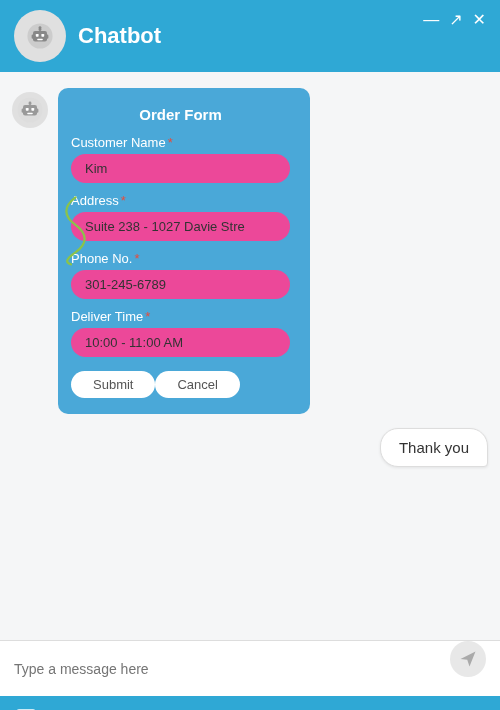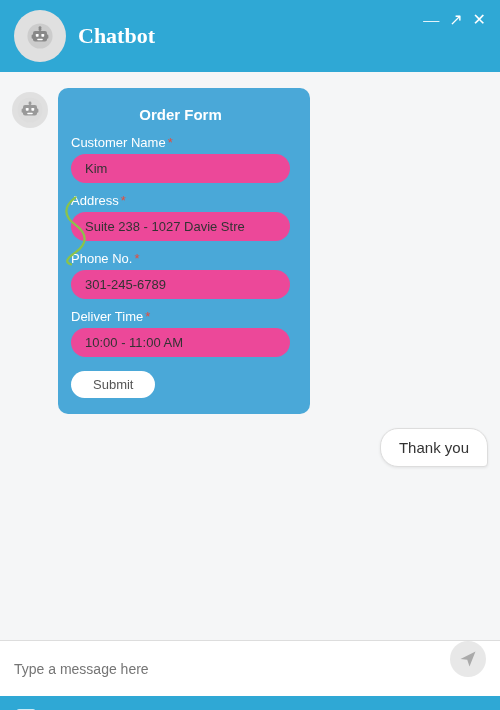--- a/index.html
+++ b/index.html
@@ -12,21 +12,20 @@
     }
 
     
     .header {
       background: #2fa8d5;
       display: flex;
       align-items: center;
       padding: 10px 14px;
       height: 72px;
       position: relative;
-      font-family: Liberation Serif, serif;
     }
     .header-avatar {
       width: 52px;
       height: 52px;
       border-radius: 50%;
       background: #e0e0e0;
       display: flex;
       align-items: center;
       justify-content: center;
       margin-right: 12px;
@@ -291,20 +290,21 @@
 
       
       <label class="form-label">
         <span>Deliver Time</span><span class="required-star">*</span>
       </label>
       <input class="form-input" type="text" value="10:00 - 11:00 AM" style="">
 
       
       <div class="form-buttons">
         <button class="form-btn">Submit</button>
+        <button class="form-btn">Cancel</button>
       </div>
     </div>
   </div>
 
   <div class="user-message-row">
     <div class="user-bubble">Thank you</div>
   </div>
 
 </div>
 

